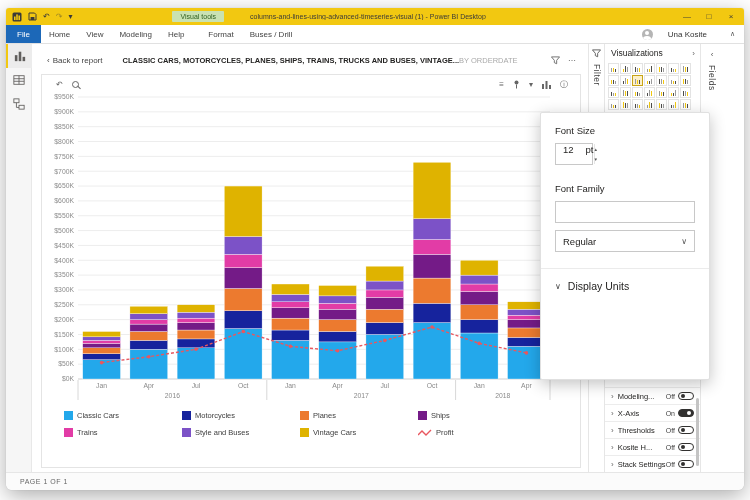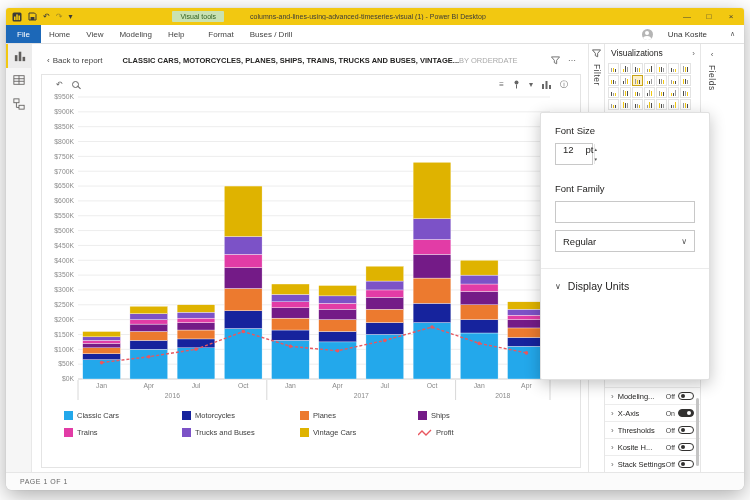--- a/index.html
+++ b/index.html
@@ -358,21 +358,21 @@
             <div class="legend-item">
               <span class="swatch" style="background: rgb(116, 27, 135);"></span>
               <span class="legend-label">Ships</span>
             </div>
             <div class="legend-item">
               <span class="swatch" style="background: rgb(226, 60, 166);"></span>
               <span class="legend-label">Trains</span>
             </div>
             <div class="legend-item">
               <span class="swatch" style="background: rgb(124, 82, 199);"></span>
-              <span class="legend-label">Trucks and Buses</span>
+              <span class="legend-label">Style and Buses</span>
             </div>
             <div class="legend-item">
               <span class="swatch" style="background: rgb(223, 179, 0);"></span>
               <span class="legend-label">Vintage Cars</span>
             </div>
             <div class="legend-item">
               <svg width="14" height="8">
                 <polyline points="0,6 4,2 8,6 13,1" fill="none" stroke="#E8575F" stroke-width="1.4"></polyline>
               </svg>
               <span class="legend-label">Profit</span>

